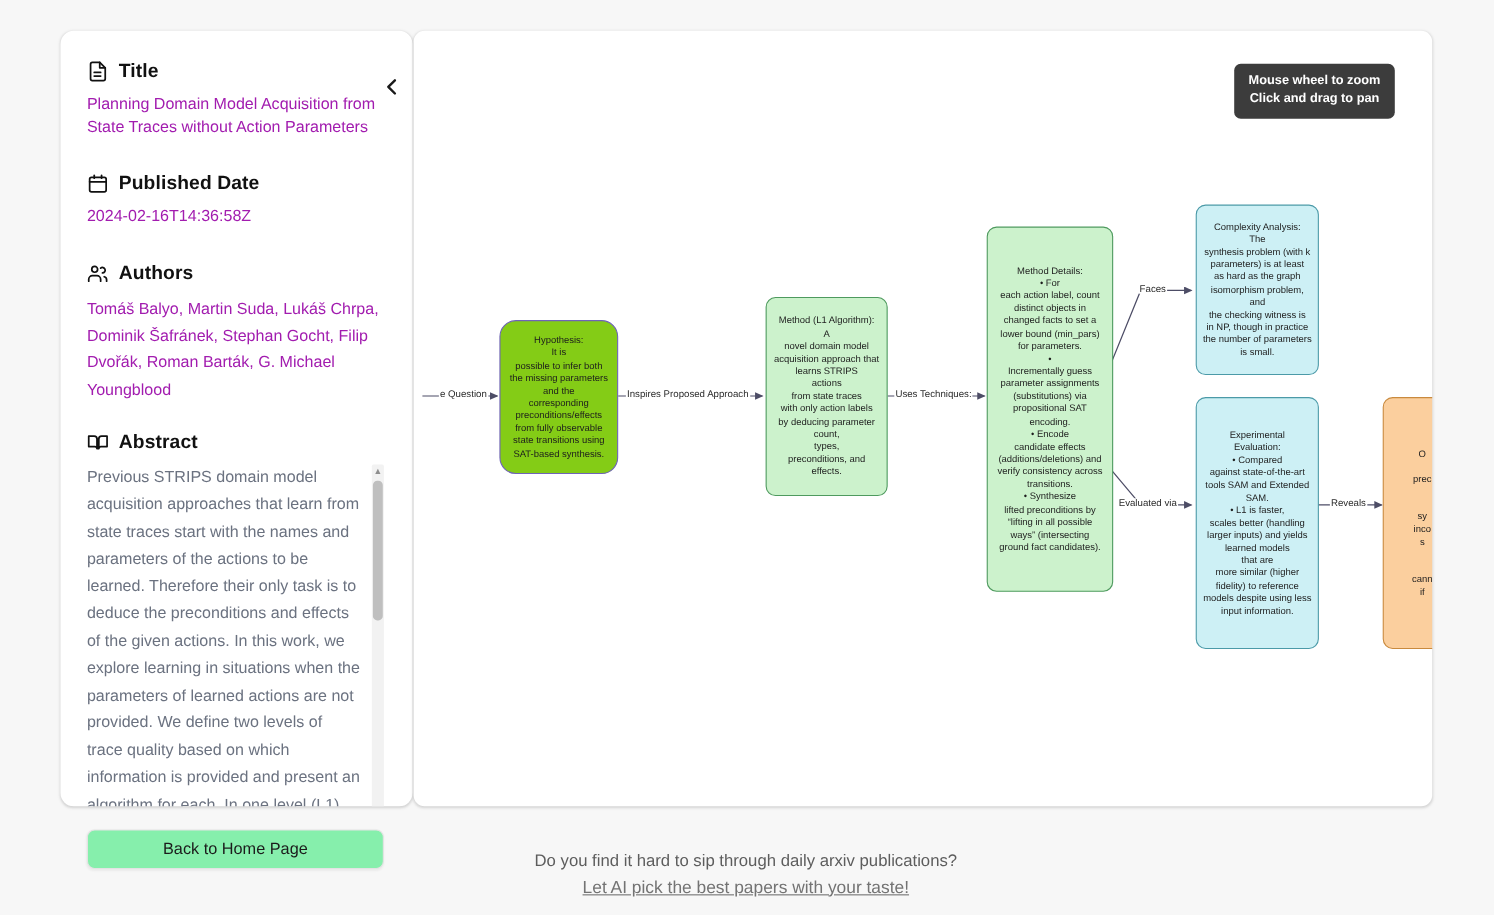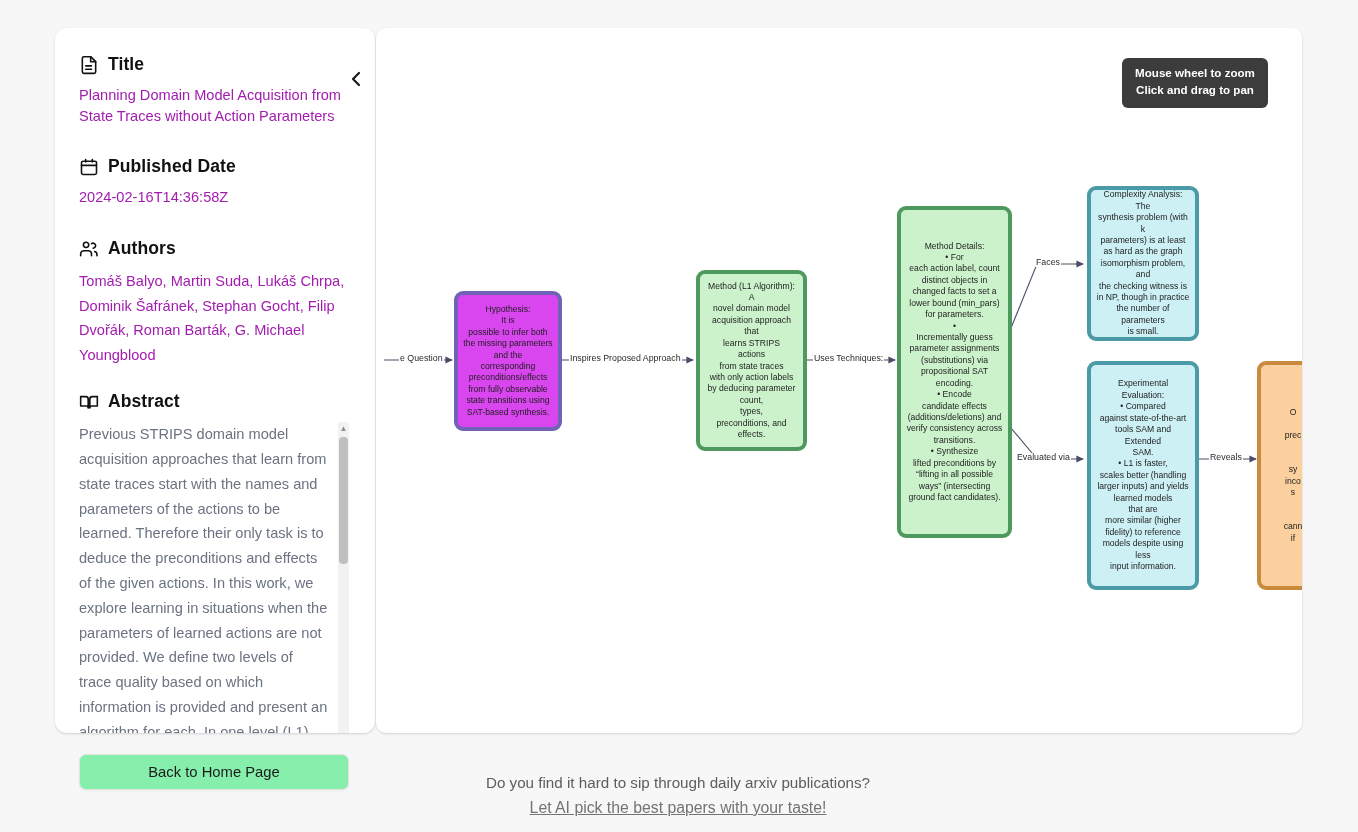--- a/index.html
+++ b/index.html
@@ -138,31 +138,31 @@
     z-index: 6;
     display: flex; align-items: center; justify-content: center;
   }
 
   .flow { position: absolute; inset: 0; }
   .flow svg { position: absolute; left: 0; top: 0; }
 
   .node {
     position: absolute;
     border-radius: 9px;
-    border: 4px solid #d946ef;
+    border: 1px solid #d946ef;
     display: flex; align-items: center; justify-content: center;
     text-align: center;
     font-size: 8.6px;
     line-height: 1.33;
     color: #1d1d1d;
     padding: 6px 5px;
     white-space: pre-line;
     overflow: hidden;
   }
-  .node.purple { background: #d946ef; border-color: #6f63b8; }
+  .node.purple { background: #84cc16; border-color: #6f63b8; border-radius: 15px; }
   .node.green  { background: #ccf2cc; border-color: #4e9a5e; }
   .node.cyan   { background: #cdf0f5; border-color: #4b9aa8; }
   .node.orange { background: #fbcf9e; border-color: #c98a3e; }
 
   .edge-label {
     position: absolute;
     font-size: 8.8px;
     color: #2b2b2b;
     background: #ffffff;
     padding: 0 1px;

